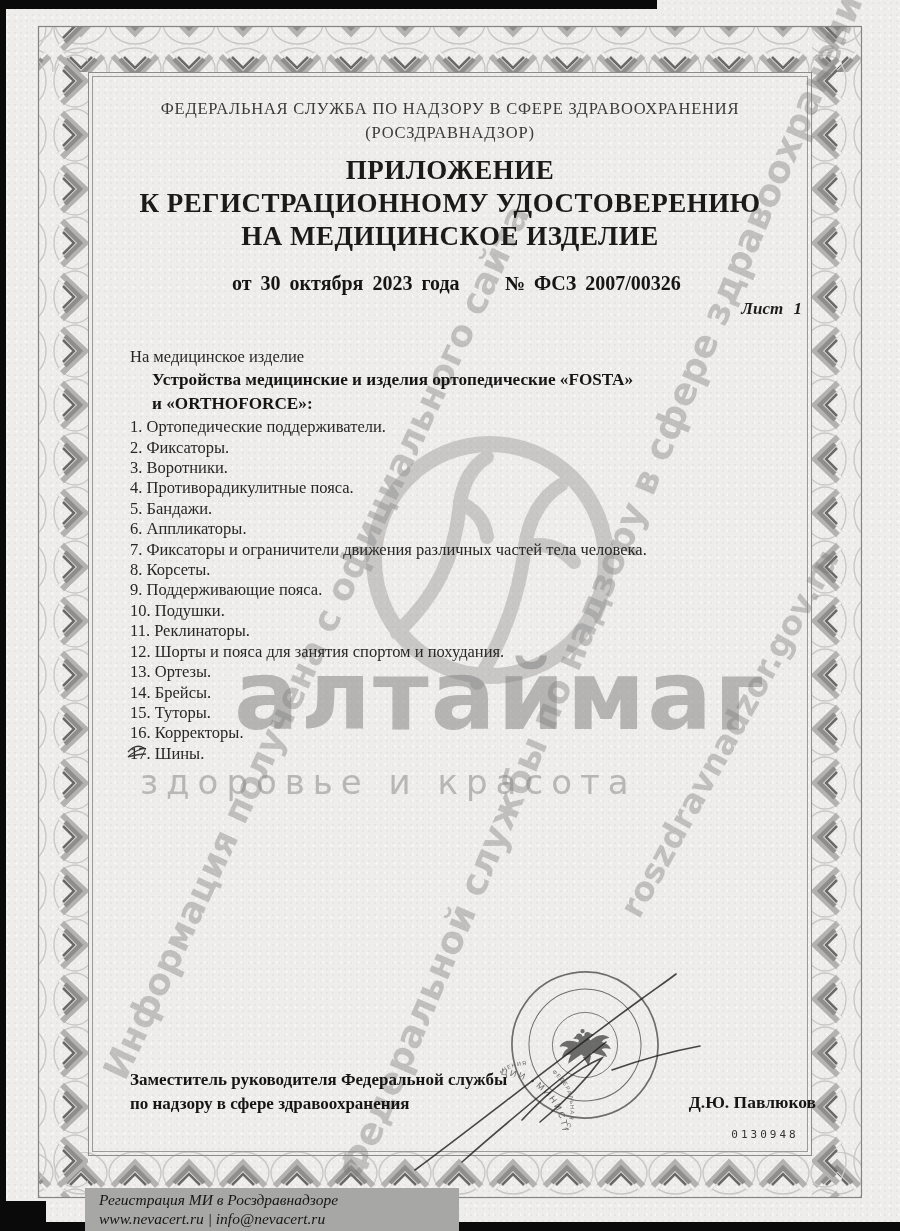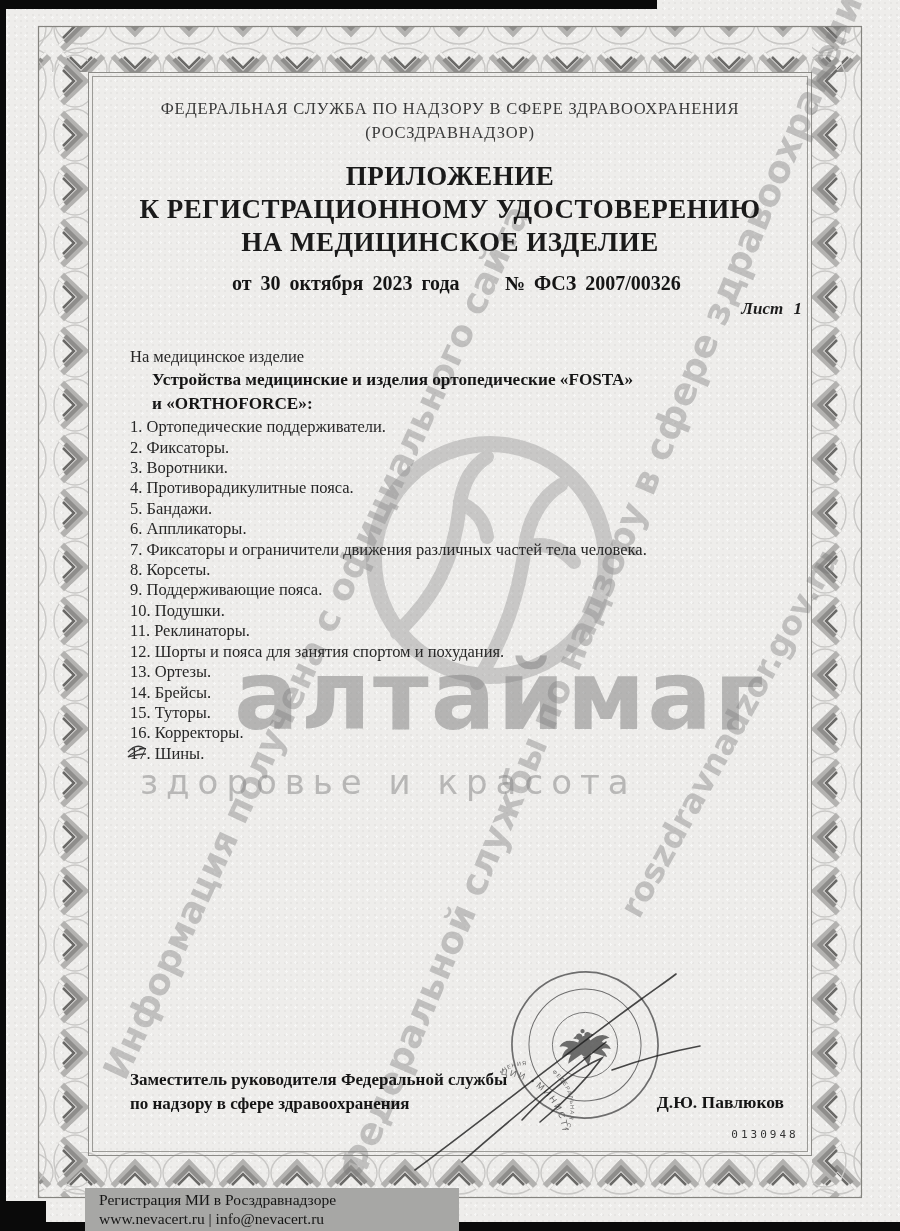--- a/index.html
+++ b/index.html
@@ -56,21 +56,21 @@
   .brand-tag{left:140px;top:762px;width:720px;text-align:left;font-size:34px;
       color:rgba(130,130,130,.5);letter-spacing:8px;}
   .brand-logo{position:absolute;left:355px;top:425px;z-index:3;pointer-events:none;}
 
   
   .stamp{position:absolute;left:500px;top:960px;z-index:5;pointer-events:none;}
   .signature{z-index:6;}
 
   
   .footer-box{position:absolute;left:85px;top:1188px;width:374px;height:43px;
-    background:#a7a7a5;z-index:10;padding:2px 0 0 14px;box-sizing:border-box;}
+    background:#a7a7a5;z-index:10;padding:2px 0 0 14px;box-sizing:border-box;font-style:italic;}
   .footer-box div{font-size:15.5px;line-height:19px;color:#161616;}
 
   .border-svg{position:absolute;left:0;top:0;z-index:1;}
 </style>
 </head>
 <body>
 
 <div id="page">
 
   <div class="paper"></div>
@@ -130,21 +130,21 @@
       <path d="M170,122 C173,96 186,72 206,60"></path>
       <path d="M170,122 C190,117 206,122 219,137"></path>
     </g>
   </svg>
   <div class="wm brand-name">алтаймаг</div>
   <div class="wm brand-tag">здоровье и красота</div>
 
   <div class="txt center agency" style="top:99px;">ФЕДЕРАЛЬНАЯ СЛУЖБА ПО НАДЗОРУ В СФЕРЕ ЗДРАВООХРАНЕНИЯ</div>
   <div class="txt center agency" style="top:123px;">(РОСЗДРАВНАДЗОР)</div>
 
-  <div class="txt center doc-title" style="top:160px;">
+  <div class="txt center doc-title" style="top:154px;">
     <div>ПРИЛОЖЕНИЕ</div>
     <div>К РЕГИСТРАЦИОННОМУ УДОСТОВЕРЕНИЮ</div>
     <div>НА МЕДИЦИНСКОЕ ИЗДЕЛИЕ</div>
   </div>
 
   <div class="txt date-row" style="left:232px;top:272px;">от 30 октября 2023 года</div>
   <div class="txt date-row" style="left:505px;top:272px;">№ ФСЗ 2007/00326</div>
 
   <div class="txt sheet" style="left:600px;top:299px;width:202px;text-align:right;">Лист 1</div>
 
@@ -175,21 +175,21 @@
   </div>
 
   <svg class="layer" style="left:126px;top:744px;width:24px;height:18px;z-index:4;" viewBox="0 0 24 18">
     <path d="M2,8 Q10,-1 18,4 Q8,7 2,13 Q12,10 20,10" fill="none" stroke="#3a3a3a" stroke-width="1.3"></path>
   </svg>
 
   <div class="txt sig" style="left:130px;top:1068px;width:460px;">
     <div>Заместитель руководителя Федеральной службы</div>
     <div>по надзору в сфере здравоохранения</div>
   </div>
-  <div class="txt sig-name" style="left:588px;top:1092px;width:196px;text-align:right;">Д.Ю. Павлюков</div>
+  <div class="txt sig-name" style="left:620px;top:1092px;width:196px;text-align:right;">Д.Ю. Павлюков</div>
   <div class="txt form-num" style="left:700px;top:1128px;width:130px;text-align:center;">0130948</div>
 
   <svg class="stamp" width="170" height="170" viewBox="0 0 240 240">
     <g opacity="0.78" transform="rotate(-10 120 120)">
       <circle cx="120" cy="120" r="103" fill="none" stroke="#4a4a4a" stroke-width="2.4"></circle>
       <circle cx="120" cy="120" r="79" fill="none" stroke="#4a4a4a" stroke-width="1.4"></circle>
       <circle cx="120" cy="120" r="46" fill="none" stroke="#4a4a4a" stroke-width="1.2"></circle>
       <path id="rOuter" d="M41.19,165.5 A91,91 0 1 1 41.18,165.49" fill="none"></path>
       <path id="rInner" d="M67.2,150.5 A61,61 0 1 1 67.19,150.49" fill="none"></path>
       <text font-family="Liberation Sans,sans-serif" font-size="12.5" letter-spacing="3" fill="#3f3f3f">

